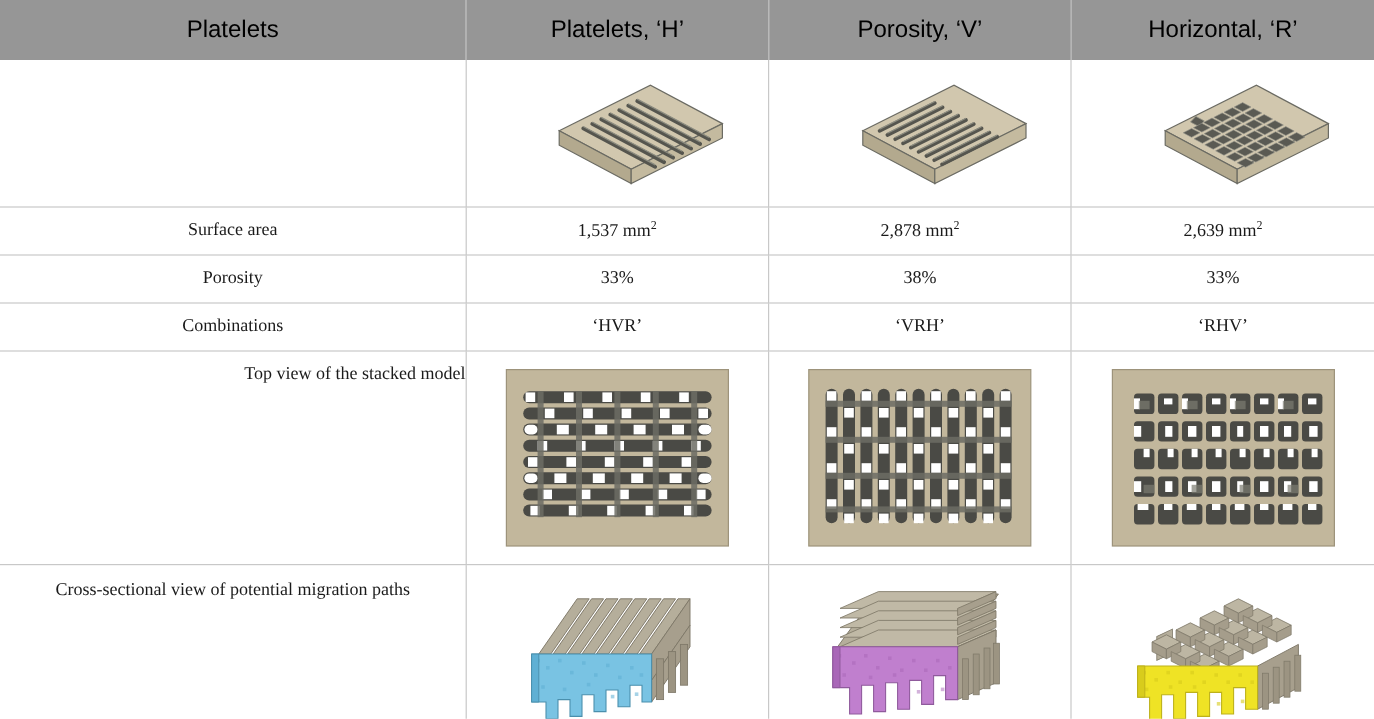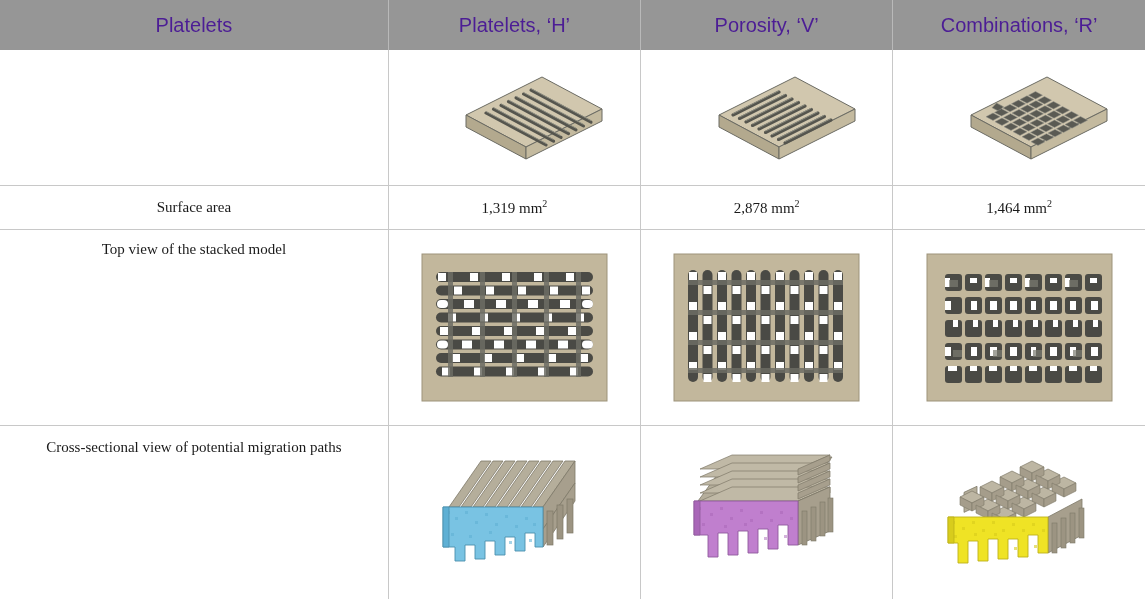--- a/index.html
+++ b/index.html
@@ -21,21 +21,21 @@
     border-collapse: collapse;
     table-layout: fixed;
   }
 
   col.c-label { width: 388px; }
   col.c-data  { width: 252px; }
 
   
   thead th {
     background: #969696;
-    color: #4c1d95;
+    color: #000000;
     font-family: "Liberation Sans", sans-serif;
     font-weight: 400;
     font-size: 20px;
     height: 50px;
     padding: 0;
     text-align: center;
     vertical-align: middle;
     border: none;
     border-right: 1px solid #b9b9b9;
   }
@@ -49,21 +49,21 @@
     text-align: center;
     vertical-align: middle;
     font-size: 15px;
     background: #ffffff;
   }
   tbody td:last-child { border-right: none; }
   tbody tr:last-child td { border-bottom: none; }
 
   tbody tr.r-models td   { height: 122px; vertical-align: middle; }
   tbody tr.r-metric td   { height: 39px;  }
-  tbody tr.r-topview td  { height: 166px; }
+  tbody tr.r-topview td  { height: 166px; text-align: right; }
   tbody tr.r-cross td    { height: 144px; }
 
   tbody tr.r-topview td.label-cell,
   tbody tr.r-cross  td.label-cell {
     vertical-align: top;
     padding-top: 11px;
   }
   tbody tr.r-cross td.label-cell { padding-top: 13px; }
 
   .sup { font-size: 10px; vertical-align: super; }
@@ -87,21 +87,21 @@
     <col class="c-data">
     <col class="c-data">
     <col class="c-data">
   </colgroup>
 
   <thead>
     <tr>
       <th>Platelets</th>
       <th>Platelets, ‘H’</th>
       <th>Porosity, ‘V’</th>
-      <th>Combinations, ‘R’</th>
+      <th>Horizontal, ‘R’</th>
     </tr>
   </thead>
 
   <tbody>
 
     <tr class="r-models">
       <td class="label-cell"></td>
 
       <td>
         <div class="cellwrap">
@@ -228,26 +228,38 @@
               <polygon points="0,0 7,3.7 0,7.4 -7,3.7" transform="translate(161.5,53.5)"></polygon>
             </g>
           </g>
         </svg>
         </div>
       </td>
     </tr>
 
     <tr class="r-metric">
       <td class="label-cell">Surface area</td>
-      <td><span>1,319 mm</span><span class="sup">2</span></td>
+      <td><span>1,537 mm</span><span class="sup">2</span></td>
       <td><span>2,878 mm</span><span class="sup">2</span></td>
-      <td><span>1,464 mm</span><span class="sup">2</span></td>
+      <td><span>2,639 mm</span><span class="sup">2</span></td>
     </tr>
 
-
+    <tr class="r-metric">
+      <td class="label-cell">Porosity</td>
+      <td>33%</td>
+      <td>38%</td>
+      <td>33%</td>
+    </tr>
+
+    <tr class="r-metric">
+      <td class="label-cell">Combinations</td>
+      <td>‘HVR’</td>
+      <td>‘VRH’</td>
+      <td>‘RHV’</td>
+    </tr>
 
     <tr class="r-topview">
       <td class="label-cell">Top view of the stacked model</td>
 
       <td>
         <div class="cellwrap">
         <svg width="193" height="155" viewBox="0 0 193 155">
           <rect x="4" y="4" width="185" height="147" fill="#c2b79c" stroke="#9d937b" stroke-width="1"></rect>
           <g>
 

